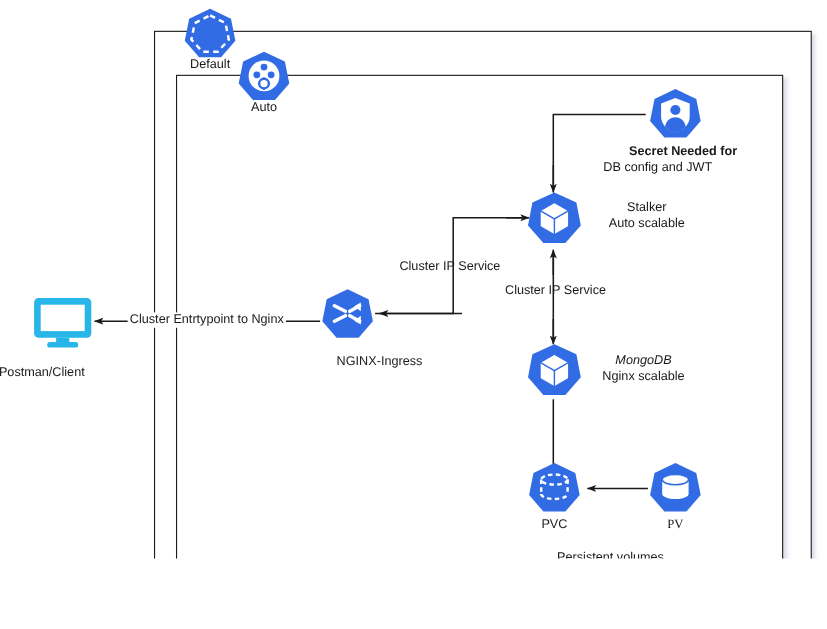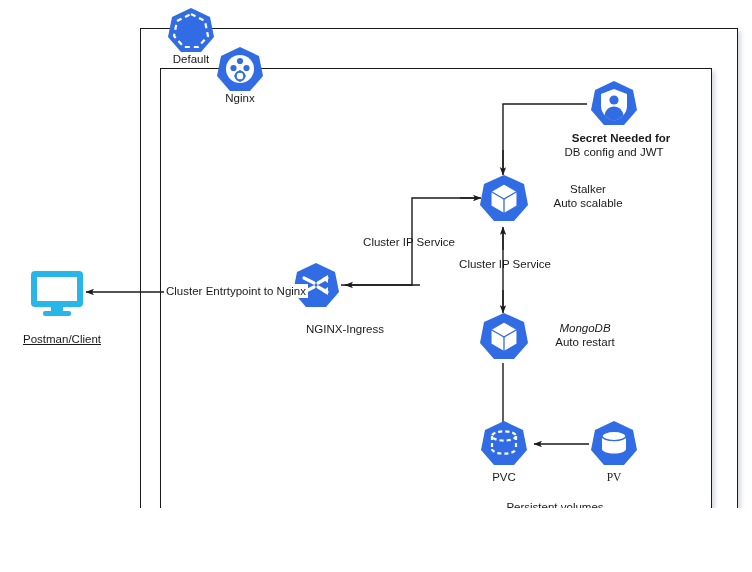--- a/index.html
+++ b/index.html
@@ -26,21 +26,20 @@
     position: absolute;
     font-size: 11.5px;
     color: #1a1a1a;
     line-height: 14px;
     white-space: nowrap;
   }
   .lbl.center { transform: translateX(-50%); text-align: center; }
   .lbl.bg {
     background: #ffffff;
     padding: 0 2px;
-    margin-left: 48px;
   }
   .icon {
     position: absolute;
   }
   svg.lines {
     position: absolute;
     left: 0;
     top: 0;
     width: 752px;
     height: 572px;
@@ -177,34 +176,34 @@
   <div class="icon" style="left:589px; top:419px;">
     <svg width="50" height="50" viewBox="0 0 50 50">
       <polygon points="25,2 44,11 48,31 35,46 15,46 2,31 6,11" fill="#326CE5"></polygon>
       <path d="M13,17 L13,30 C13,32.6 18.4,34.6 25,34.6 C31.6,34.6 37,32.6 37,30 L37,17 Z" fill="#ffffff"></path>
       <ellipse cx="25" cy="17" rx="12" ry="4.6" fill="#ffffff" stroke="#326CE5" stroke-width="1.4"></ellipse>
     </svg>
   </div>
 
   <div class="lbl center" style="left:191px; top:52px;">Default</div>
 
-  <div class="lbl center" style="left:240px; top:91px;">Nginx</div>
-
-  <div class="lbl center" style="left:62px; top:332px;text-decoration:underline;">Postman/Client</div>
+  <div class="lbl center" style="left:240px; top:91px;">Auto</div>
+
+  <div class="lbl center" style="left:38px; top:332px;">Postman/Client</div>
 
   <div class="lbl center" style="left:316px; top:322px;margin-left:29px;">NGINX-Ingress</div>
 
   <div class="lbl center" style="left:621px; top:131px;font-weight:bold;">Secret Needed for</div>
-  <div class="lbl center" style="left:614px; top:145px;">DB config and JWT</div>
+  <div class="lbl center" style="left:598px; top:145px;">DB config and JWT</div>
 
   <div class="lbl center" style="left:588px; top:182px;">Stalker</div>
   <div class="lbl center" style="left:588px; top:196px;">Auto scalable</div>
 
   <div class="lbl center" style="left:585px; top:321px;font-style:italic;">MongoDB</div>
-  <div class="lbl center" style="left:585px; top:335px;">Auto restart</div>
+  <div class="lbl center" style="left:585px; top:335px;">Nginx scalable</div>
 
   <div class="lbl center" style="left:504px; top:470px;">PVC</div>
 
   <div class="lbl center" style="left:614px; top:470px;font-family:Liberation Serif, serif;">PV</div>
 
   <div class="lbl center bg" style="left:188px; top:284px;">Cluster Entrtypoint to Nginx</div>
 
   <div class="lbl center" style="left:409px; top:235px;">Cluster IP Service</div>
 
   <div class="lbl center" style="left:505px; top:257px;">Cluster IP Service</div>

